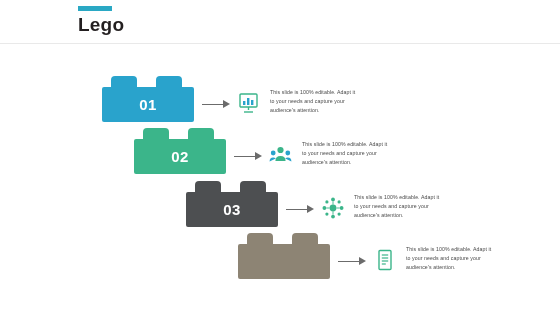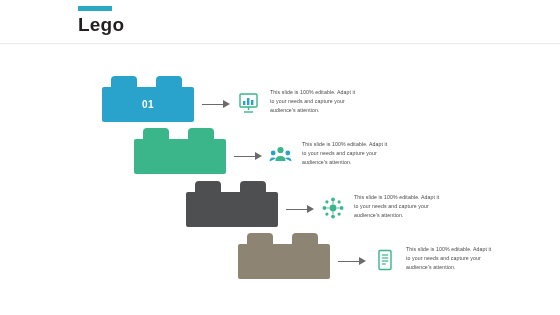--- a/index.html
+++ b/index.html
@@ -86,21 +86,21 @@
   }
   .brick .num {
     position: absolute;
     left: 0;
     top: 11px;
     width: 92px;
     height: 35px;
     line-height: 35px;
     text-align: center;
     color: #ffffff;
-    font-size: 10px;
+    font-size: 15px;
     font-weight: bold;
     letter-spacing: 0.5px;
   }
 
   
   .arrow {
     position: absolute;
     top: 27px;
     width: 28px;
     height: 2px;
@@ -184,20 +184,21 @@
     </div>
   </div>
 
   <div class="row" style="left:134px; top:128px;">
     <div class="brick">
       <div class="studs">
         <div class="stud s1" style="background:#3bb58a;"></div>
         <div class="stud s2" style="background:#3bb58a;"></div>
       </div>
       <div class="body" style="background:#3bb58a;"></div>
+      <div class="num">02</div>
     </div>
     <div class="arrow" style="left:100px;">
       <div class="shaft"></div>
         <div class="head"></div>
     </div>
     <div class="icon-box" style="left:134px;">
       <svg width="26" height="26" viewBox="0 0 26 26">
         <circle cx="12.5" cy="8" r="3.1" fill="#3bb58a"></circle>
         <path d="M7.4 19 q0-5 5.1-5 q5.1 0 5.1 5 z" fill="#3bb58a"></path>
         <circle cx="5.2" cy="11" r="2.4" fill="#29a3cc"></circle>
@@ -213,20 +214,21 @@
     </div>
   </div>
 
   <div class="row" style="left:186px; top:181px;">
     <div class="brick">
       <div class="studs">
         <div class="stud s1" style="background:#4d4f51;"></div>
         <div class="stud s2" style="background:#4d4f51;"></div>
       </div>
       <div class="body" style="background:#4d4f51;"></div>
+      <div class="num">03</div>
     </div>
     <div class="arrow" style="left:100px;">
       <div class="shaft"></div>
         <div class="head"></div>
     </div>
     <div class="icon-box" style="left:134px;">
       <svg width="26" height="26" viewBox="0 0 26 26">
         <circle cx="13" cy="13" r="3.4" fill="#3bb58a"></circle>
         <circle cx="13" cy="4.4" r="1.9" fill="#3bb58a"></circle>
         <circle cx="13" cy="21.6" r="1.9" fill="#3bb58a"></circle>

